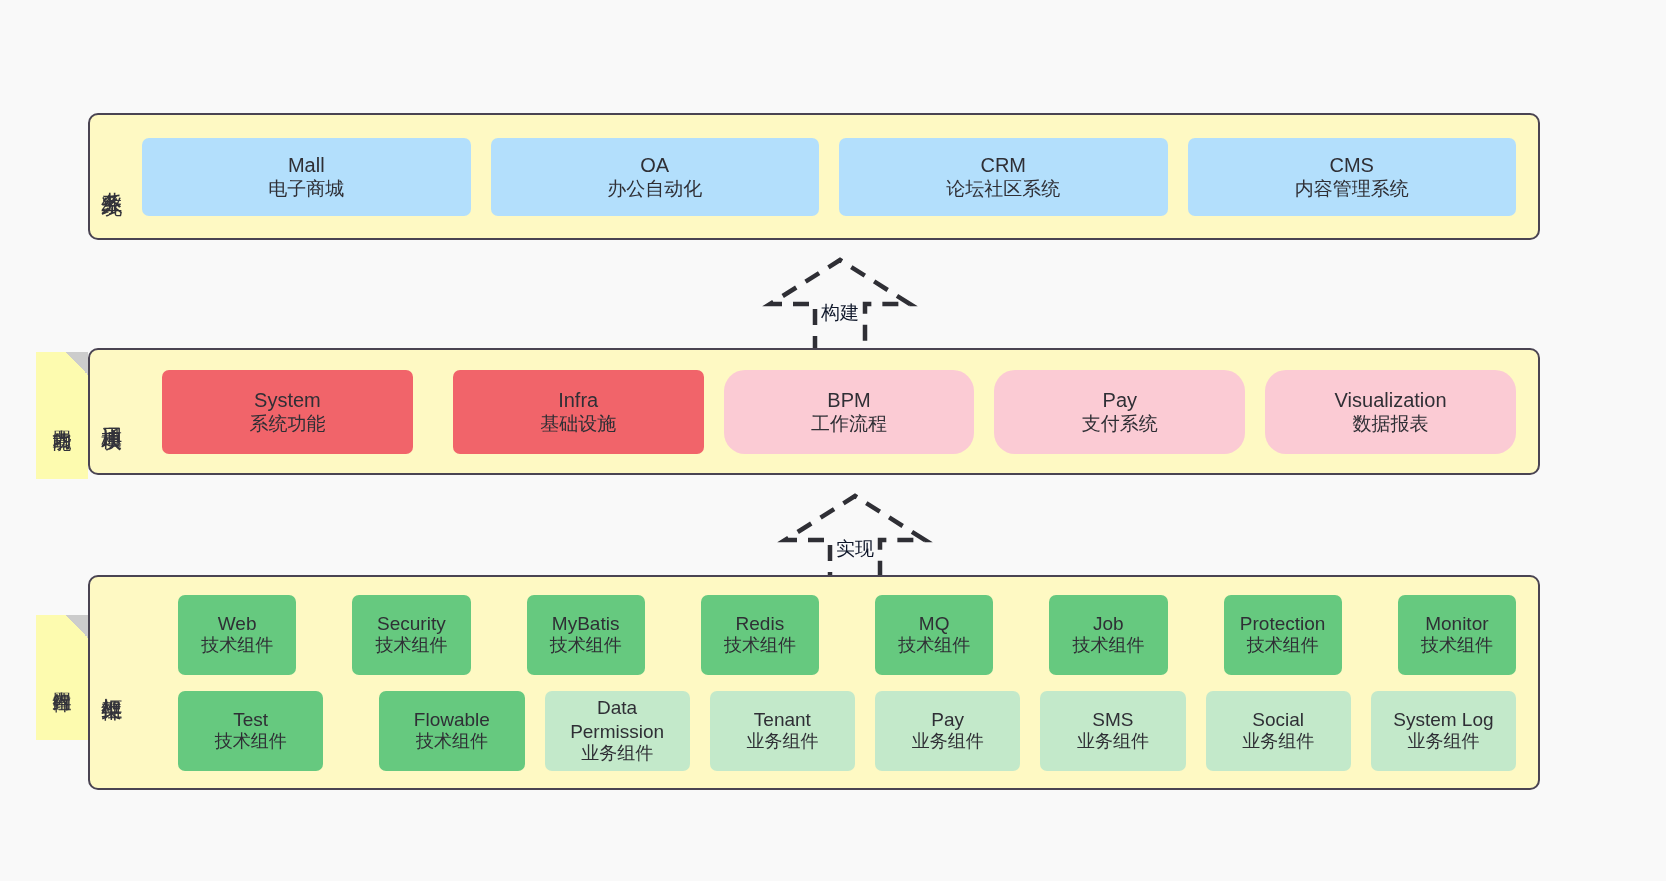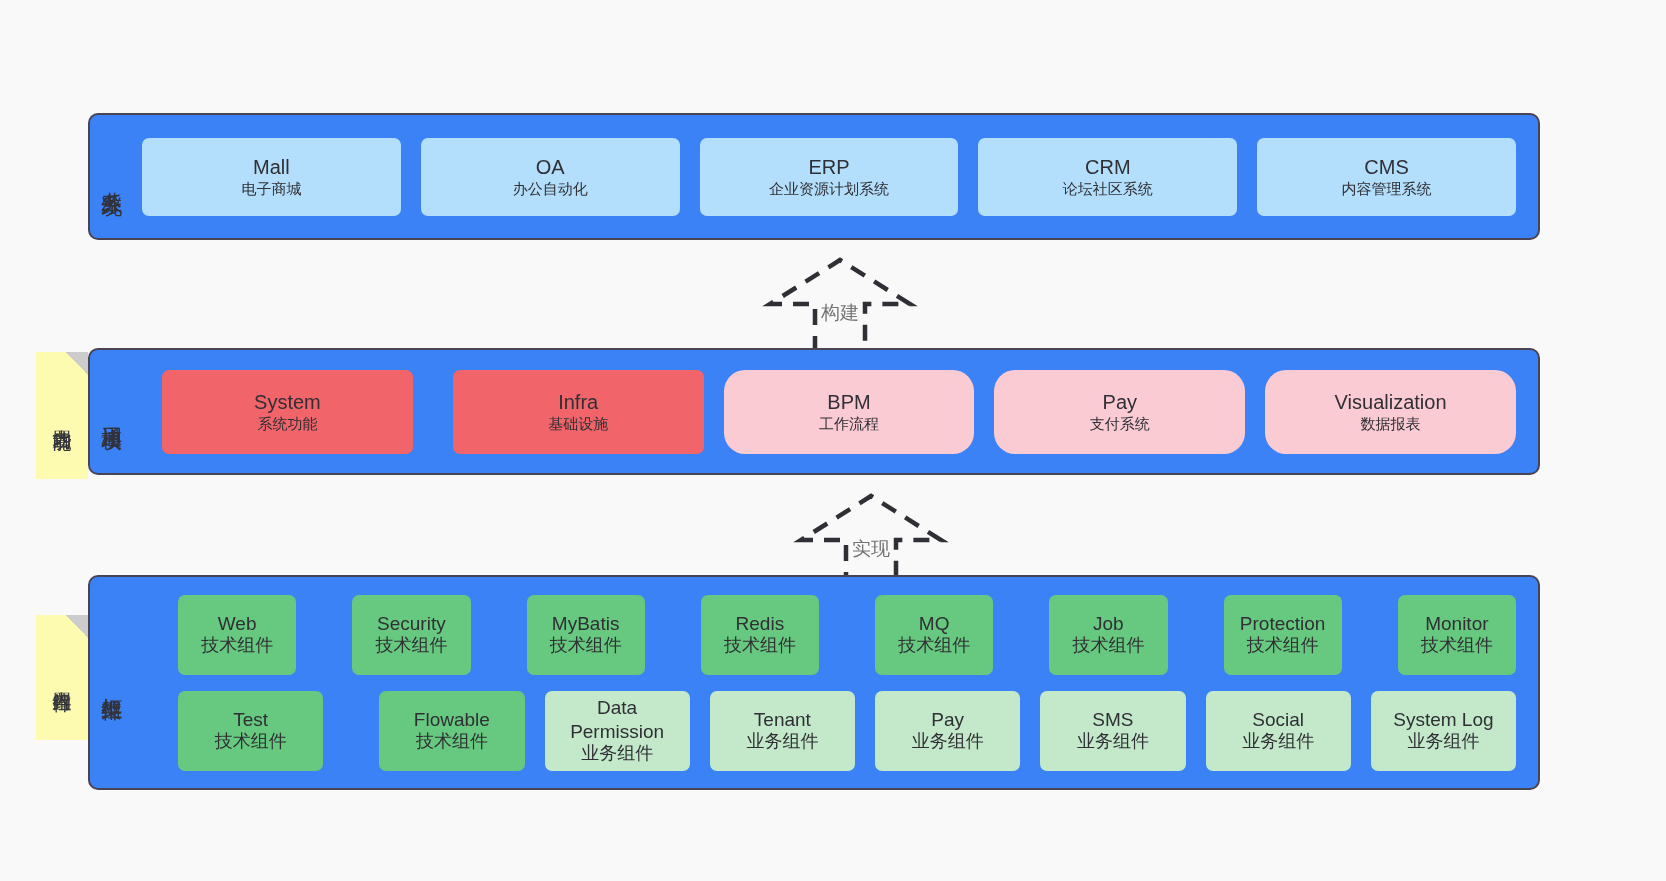--- a/index.html
+++ b/index.html
@@ -11,21 +11,21 @@
     width: 1666px; height: 881px;
     position: relative;
     font-family: "Liberation Sans", "DejaVu Sans", sans-serif;
     color: #2f2f35;
     overflow: hidden;
   }
 
   
   .layer {
     position: absolute;
-    background: #3b82f6;
+    background: #fef9c3;
     border: 2.5px solid #4a4452;
     border-radius: 10px;
     display: flex;
     align-items: stretch;
   }
   .layer-title {
     flex: 0 0 auto;
     width: 44px;
     display: flex;
     align-items: center;
@@ -57,21 +57,21 @@
     border-radius: 7px;
     display: flex;
     flex-direction: column;
     align-items: center;
     justify-content: center;
     text-align: center;
     line-height: 1.22;
     padding: 6px 6px;
   }
   .cell .en { font-size: 20px; }
-  .cell .cn { font-size: 15px; }
+  .cell .cn { font-size: 19px; }
 
   
   #layer-business { left: 88px; top: 113px; width: 1452px; height: 127px; }
   #layer-business .cell { background: #b3dffc; height: 78px; }
 
   
   #layer-modules { left: 88px; top: 348px; width: 1452px; height: 127px; }
   #layer-modules .cell { height: 84px; }
   .c-red  { background: #f1646a; margin-left: 20px; }
   .c-pink { background: #fbcbd4; border-radius: 21px; }
@@ -108,50 +108,46 @@
   }
   #note-builtin-func { left: 36px; top: 352px; height: 127px; }
   #note-builtin-comp { left: 36px; top: 615px; height: 125px; }
 
   
   .arrow-wrap {
     position: absolute;
     width: 160px; height: 96px;
   }
   #arrow-build  { left: 760px; top: 256px; }
-  #arrow-impl   { left: 791px; top: 492px; }
+  #arrow-impl   { left: 775px; top: 492px; }
   .arrow-wrap svg { display: block; width: 100%; height: 100%; overflow: visible; }
   .arrow-label {
     position: absolute;
     left: 0; right: 0;
     top: 44px;
     text-align: center;
     font-size: 19px;
-    color: #737373;
+    color: #0f172a;
     background: transparent;
   }
 </style>
 </head>
 <body>
 
 <div class="layer" id="layer-business">
   <div class="layer-title">业务系统</div>
   <div class="layer-body">
     <div class="row">
       <div class="cell">
         <span class="en">Mall</span>
         <span class="cn">电子商城</span>
       </div>
       <div class="cell">
         <span class="en">OA</span>
         <span class="cn">办公自动化</span>
-      </div>
-      <div class="cell">
-        <span class="en">ERP</span>
-        <span class="cn">企业资源计划系统</span>
       </div>
       <div class="cell">
         <span class="en">CRM</span>
         <span class="cn">论坛社区系统</span>
       </div>
       <div class="cell">
         <span class="en">CMS</span>
         <span class="cn">内容管理系统</span>
       </div>
     </div>

